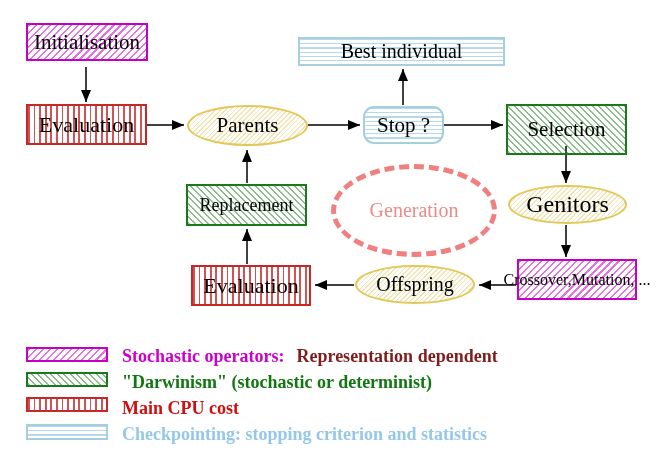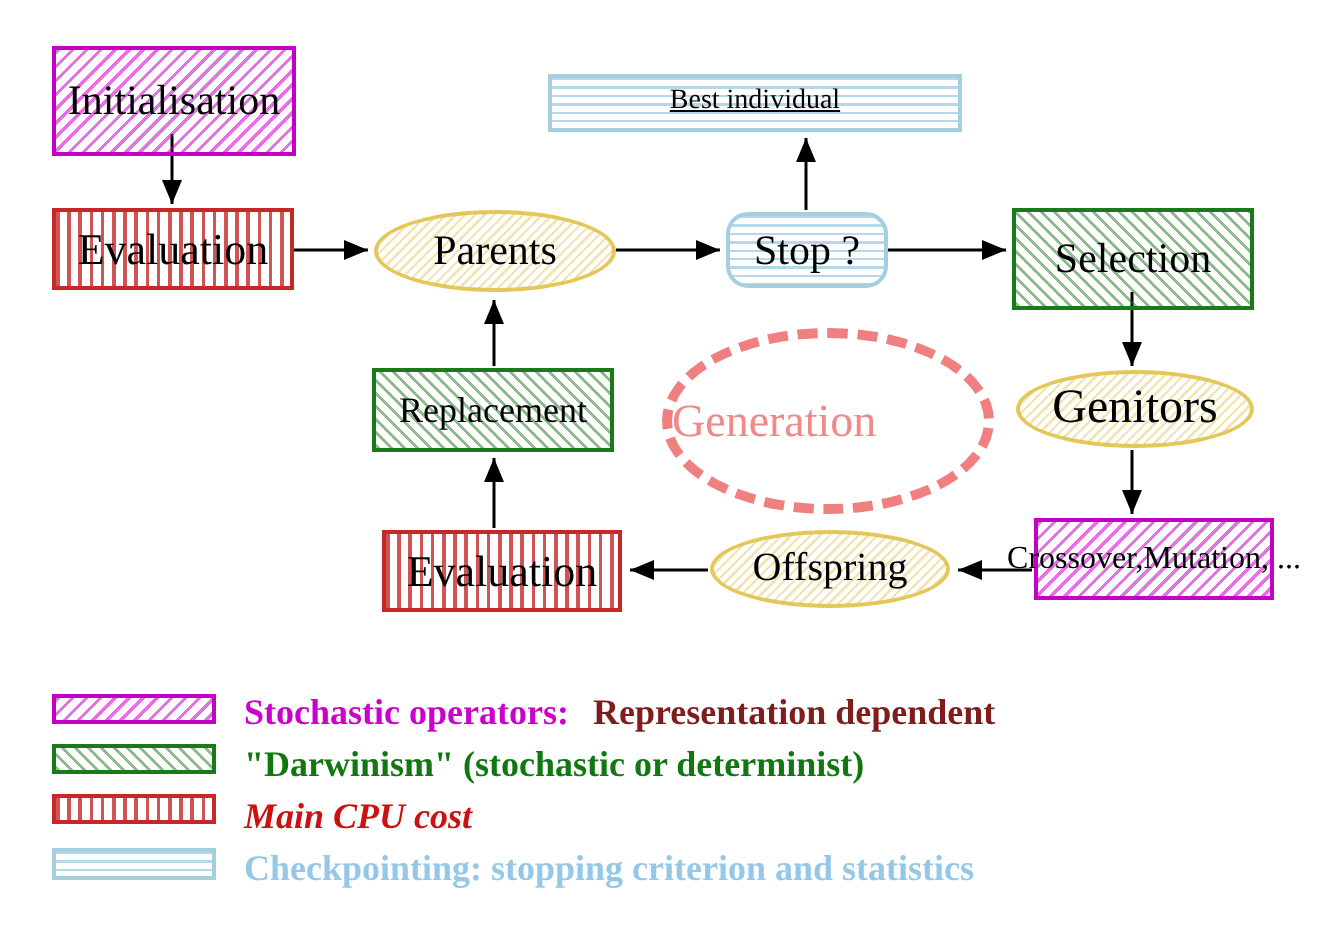--- a/index.html
+++ b/index.html
@@ -29,32 +29,32 @@
   .stripe-cyan{
     border:2px solid #a5cede;
     background:repeating-linear-gradient(180deg, rgba(150,200,225,.7) 0 1.2px, rgba(255,255,255,0) 1.2px 4.2px);
   }
   .hatch-yellow{
     border:2px solid #e3c759;
     background:repeating-linear-gradient(135deg, rgba(228,203,100,.5) 0 1.2px, rgba(255,255,255,0) 1.2px 3.4px);
   }
   .generation-ellipse{
     position:absolute;box-sizing:border-box;border:5px dashed #f08080;border-radius:50%;
-    display:flex;align-items:center;justify-content:flex-start;
-    color:#ee8a8a;font-size:23px;
+    display:flex;align-items:center;justify-content:center;
+    color:#ee8a8a;font-size:20px;
   }
   .two-line{font-size:16px;line-height:1.2;flex-direction:row;}
   .swatch{position:absolute;box-sizing:border-box;width:82px;height:15px;}
   .legend-text{
     position:absolute;left:122px;font-size:18px;font-weight:bold;white-space:nowrap;
   }
   .lg-magenta{color:#cc00cc;}
   .lg-gold{color:#7f1d1d;margin-left:12px;}
   .lg-green{color:#117711;}
-  .lg-red{color:#cc1111;font-style:italic;}
+  .lg-red{color:#cc1111;}
   .lg-cyan{color:#95c8e8;}
 </style>
 </head>
 <body>
 
 <div class="canvas">
 
   <svg class="arrows" viewBox="0 0 662 471" xmlns="http://www.w3.org/2000/svg">
     <defs>
       <marker id="ah" markerUnits="userSpaceOnUse" markerWidth="16" markerHeight="12" refX="12" refY="5" orient="auto">
@@ -67,29 +67,29 @@
     <line x1="403" y1="105" x2="403" y2="69" stroke="#000" stroke-width="1.5" marker-end="url(#ah)"></line>
     <line x1="444" y1="125" x2="503" y2="125" stroke="#000" stroke-width="1.5" marker-end="url(#ah)"></line>
     <line x1="566" y1="146" x2="566" y2="183" stroke="#000" stroke-width="1.5" marker-end="url(#ah)"></line>
     <line x1="566" y1="225" x2="566" y2="257" stroke="#000" stroke-width="1.5" marker-end="url(#ah)"></line>
     <line x1="516" y1="285" x2="479" y2="285" stroke="#000" stroke-width="1.5" marker-end="url(#ah)"></line>
     <line x1="354" y1="285" x2="315" y2="285" stroke="#000" stroke-width="1.5" marker-end="url(#ah)"></line>
     <line x1="247" y1="264" x2="247" y2="229" stroke="#000" stroke-width="1.5" marker-end="url(#ah)"></line>
     <line x1="247" y1="183" x2="247" y2="150" stroke="#000" stroke-width="1.5" marker-end="url(#ah)"></line>
   </svg>
 
-  <div class="node hatch-magenta" style="left:26px;top:23px;width:122px;height:55px;">
+  <div class="node hatch-magenta" style="left:26px;top:23px;width:122px;height:38px;">
     <span>Initialisation</span>
   </div>
 
   <div class="node stripe-red" style="left:26px;top:104px;width:121px;height:41px;font-size:22px;">
     <span>Evaluation</span>
   </div>
 
-  <div class="node stripe-cyan" style="left:274px;top:37px;width:207px;height:29px;font-size:14px;text-decoration:underline;">
+  <div class="node stripe-cyan" style="left:298px;top:37px;width:207px;height:29px;font-size:20px;">
     <span>Best individual</span>
   </div>
 
   <div class="node rounded stripe-cyan" style="left:363px;top:106px;width:81px;height:38px;">
     <span>Stop ?</span>
   </div>
 
   <div class="node ellipse hatch-yellow" style="left:187px;top:105px;width:121px;height:41px;">
     <span>Parents</span>
   </div>

